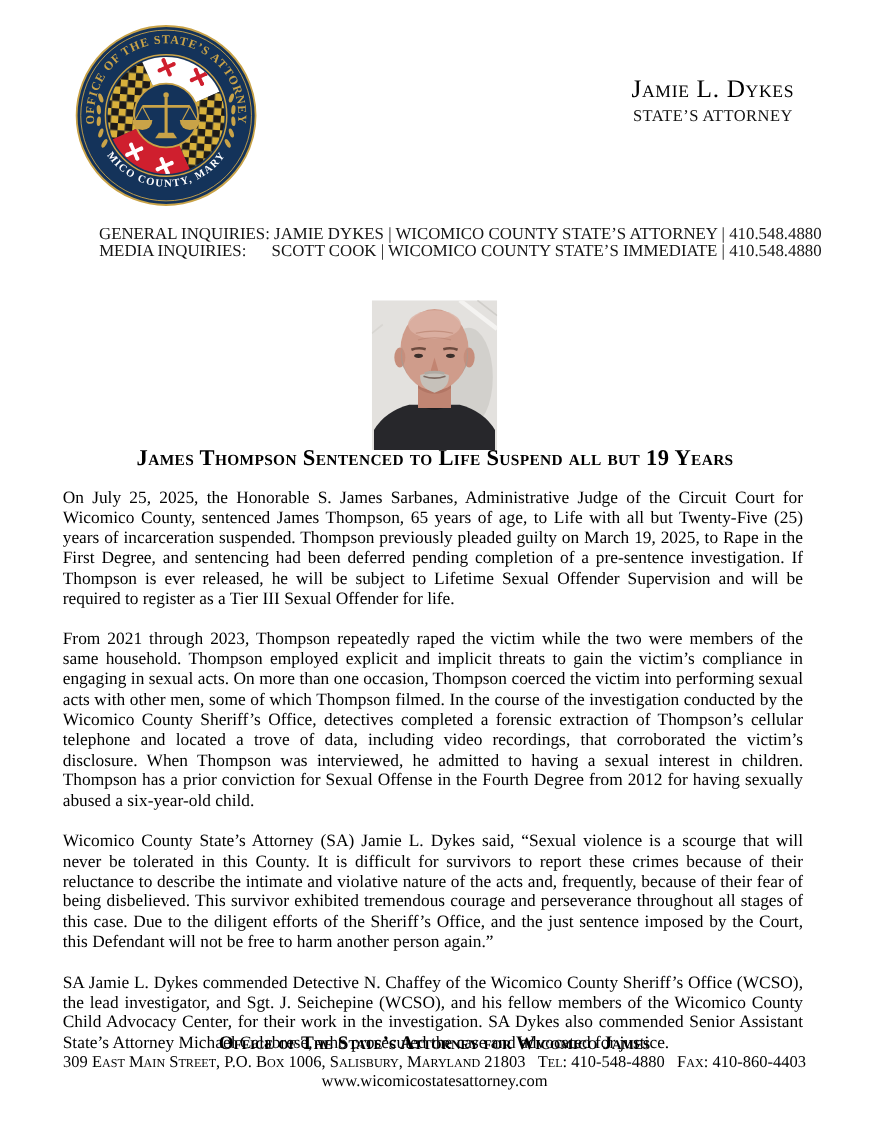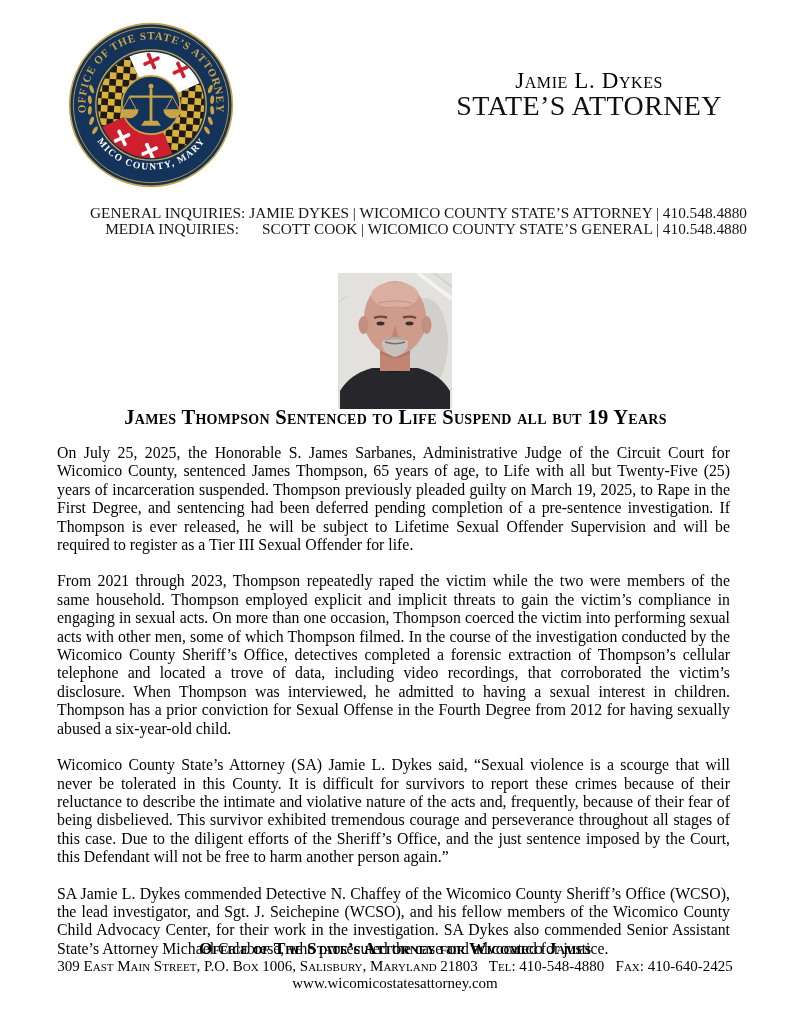--- a/index.html
+++ b/index.html
@@ -6,21 +6,21 @@
   .page {
     position:relative; width:791px; height:1024px; margin:0 auto;
     background:#ffffff; color:#000;
     font-family:"Liberation Serif", serif;
     overflow:hidden;
   }
   
   .seal { position:absolute; left:68px; top:22px; width:166px; height:166px; }
   .masthead { position:absolute; top:36px; right:69px; text-align:center; }
   .masthead-name { font-weight:normal; font-variant:small-caps; font-size:23px; letter-spacing:0.6px; line-height:26px;margin-top:32px; }
-  .masthead-title { font-size:28px; letter-spacing:0.4px; line-height:24px; color:#111; }
+  .masthead-title { font-size:15px; letter-spacing:0.4px; line-height:24px; color:#111; }
   
   .release { position:absolute; left:57px; top:205px; width:690px; }
   .release-head { font-weight:bold; font-size:17px; line-height:20px; }
   .release-line { font-size:15.3px; line-height:15.8px; white-space:pre-wrap; color:#141414;text-align:right; }
   
   .mugshot { position:absolute; left:338px; top:273px; width:114px; height:136px; }
   .mugshot svg { display:block; }
   
   .headline {
     position:absolute; top:406px; left:0; width:100%;
@@ -128,21 +128,21 @@
     </svg>
   </div>
 
   <div class="masthead">
     <div class="masthead-name">Jamie L. Dykes</div>
     <div class="masthead-title">STATE’S ATTORNEY</div>
   </div>
 
   <div class="release">
     <div class="release-line">GENERAL INQUIRIES: JAMIE DYKES | WICOMICO COUNTY STATE’S ATTORNEY | 410.548.4880</div>
-    <div class="release-line">MEDIA INQUIRIES:      SCOTT COOK | WICOMICO COUNTY STATE’S GENERAL | 410.548.4880</div>
+    <div class="release-line">MEDIA INQUIRIES:      SCOTT COOK | WICOMICO COUNTY STATE’S IMMEDIATE | 410.548.4880</div>
   </div>
 
   <figure class="mugshot" style="margin:0" title="mugshot of James Thompson">
     <svg viewBox="0 0 114 136" width="114" height="136">
       <defs>
           <clipPath id="photoClip">
             <rect x="0" y="0" width="114" height="136"></rect>
           </clipPath>
         </defs>
       <g clip-path="url(#photoClip)">
@@ -190,17 +190,17 @@
 
   <main class="body">
     <p>On July 25, 2025, the Honorable S. James Sarbanes, Administrative Judge of the Circuit Court for Wicomico County, sentenced James Thompson, 65 years of age, to Life with all but Twenty-Five (25) years of incarceration suspended. Thompson previously pleaded guilty on March 19, 2025, to Rape in the First Degree, and sentencing had been deferred pending completion of a pre-sentence investigation. If Thompson is ever released, he will be subject to Lifetime Sexual Offender Supervision and will be required to register as a Tier III Sexual Offender for life.</p>
     <p>From 2021 through 2023, Thompson repeatedly raped the victim while the two were members of the same household. Thompson employed explicit and implicit threats to gain the victim’s compliance in engaging in sexual acts. On more than one occasion, Thompson coerced the victim into performing sexual acts with other men, some of which Thompson filmed.  In the course of the investigation conducted by the Wicomico County Sheriff’s Office, detectives completed a forensic extraction of Thompson’s cellular telephone and located a trove of data, including video recordings, that corroborated the victim’s disclosure. When Thompson was interviewed, he admitted to having a sexual interest in children. Thompson has a prior conviction for Sexual Offense in the Fourth Degree from 2012 for having sexually abused a six-year-old child.</p>
     <p>Wicomico County State’s Attorney (SA) Jamie L. Dykes said, “Sexual violence is a scourge that will never be tolerated in this County. It is difficult for survivors to report these crimes because of their reluctance to describe the intimate and violative nature of the acts and, frequently, because of their fear of being disbelieved. This survivor exhibited tremendous courage and perseverance throughout all stages of this case. Due to the diligent efforts of the Sheriff’s Office, and the just sentence imposed by the Court, this Defendant will not be free to harm another person again.”</p>
     <p>SA Jamie L. Dykes commended Detective N. Chaffey of the Wicomico County Sheriff’s Office (WCSO), the lead investigator, and Sgt. J. Seichepine (WCSO), and his fellow members of the Wicomico County Child Advocacy Center, for their work in the investigation. SA Dykes also commended Senior Assistant State’s Attorney Michael Calabrese, who prosecuted the case and advocated for justice.</p>
   </main>
 
   <footer class="pr-footer">
     <div class="footer-office">Office of The State’s Attorney for Wicomico James</div>
-    <div class="footer-address">309 East Main Street, P.O. Box 1006, Salisbury, Maryland 21803   Tel: 410-548-4880   Fax: 410-640-2425</div>
+    <div class="footer-address">309 East Main Street, P.O. Box 1006, Salisbury, Maryland 21803   Tel: 410-548-4880   Fax: 410-860-4403</div>
     <div class="footer-web">www.wicomicostatesattorney.com</div>
   </footer>
 
 </div>
 
 </body></html>

